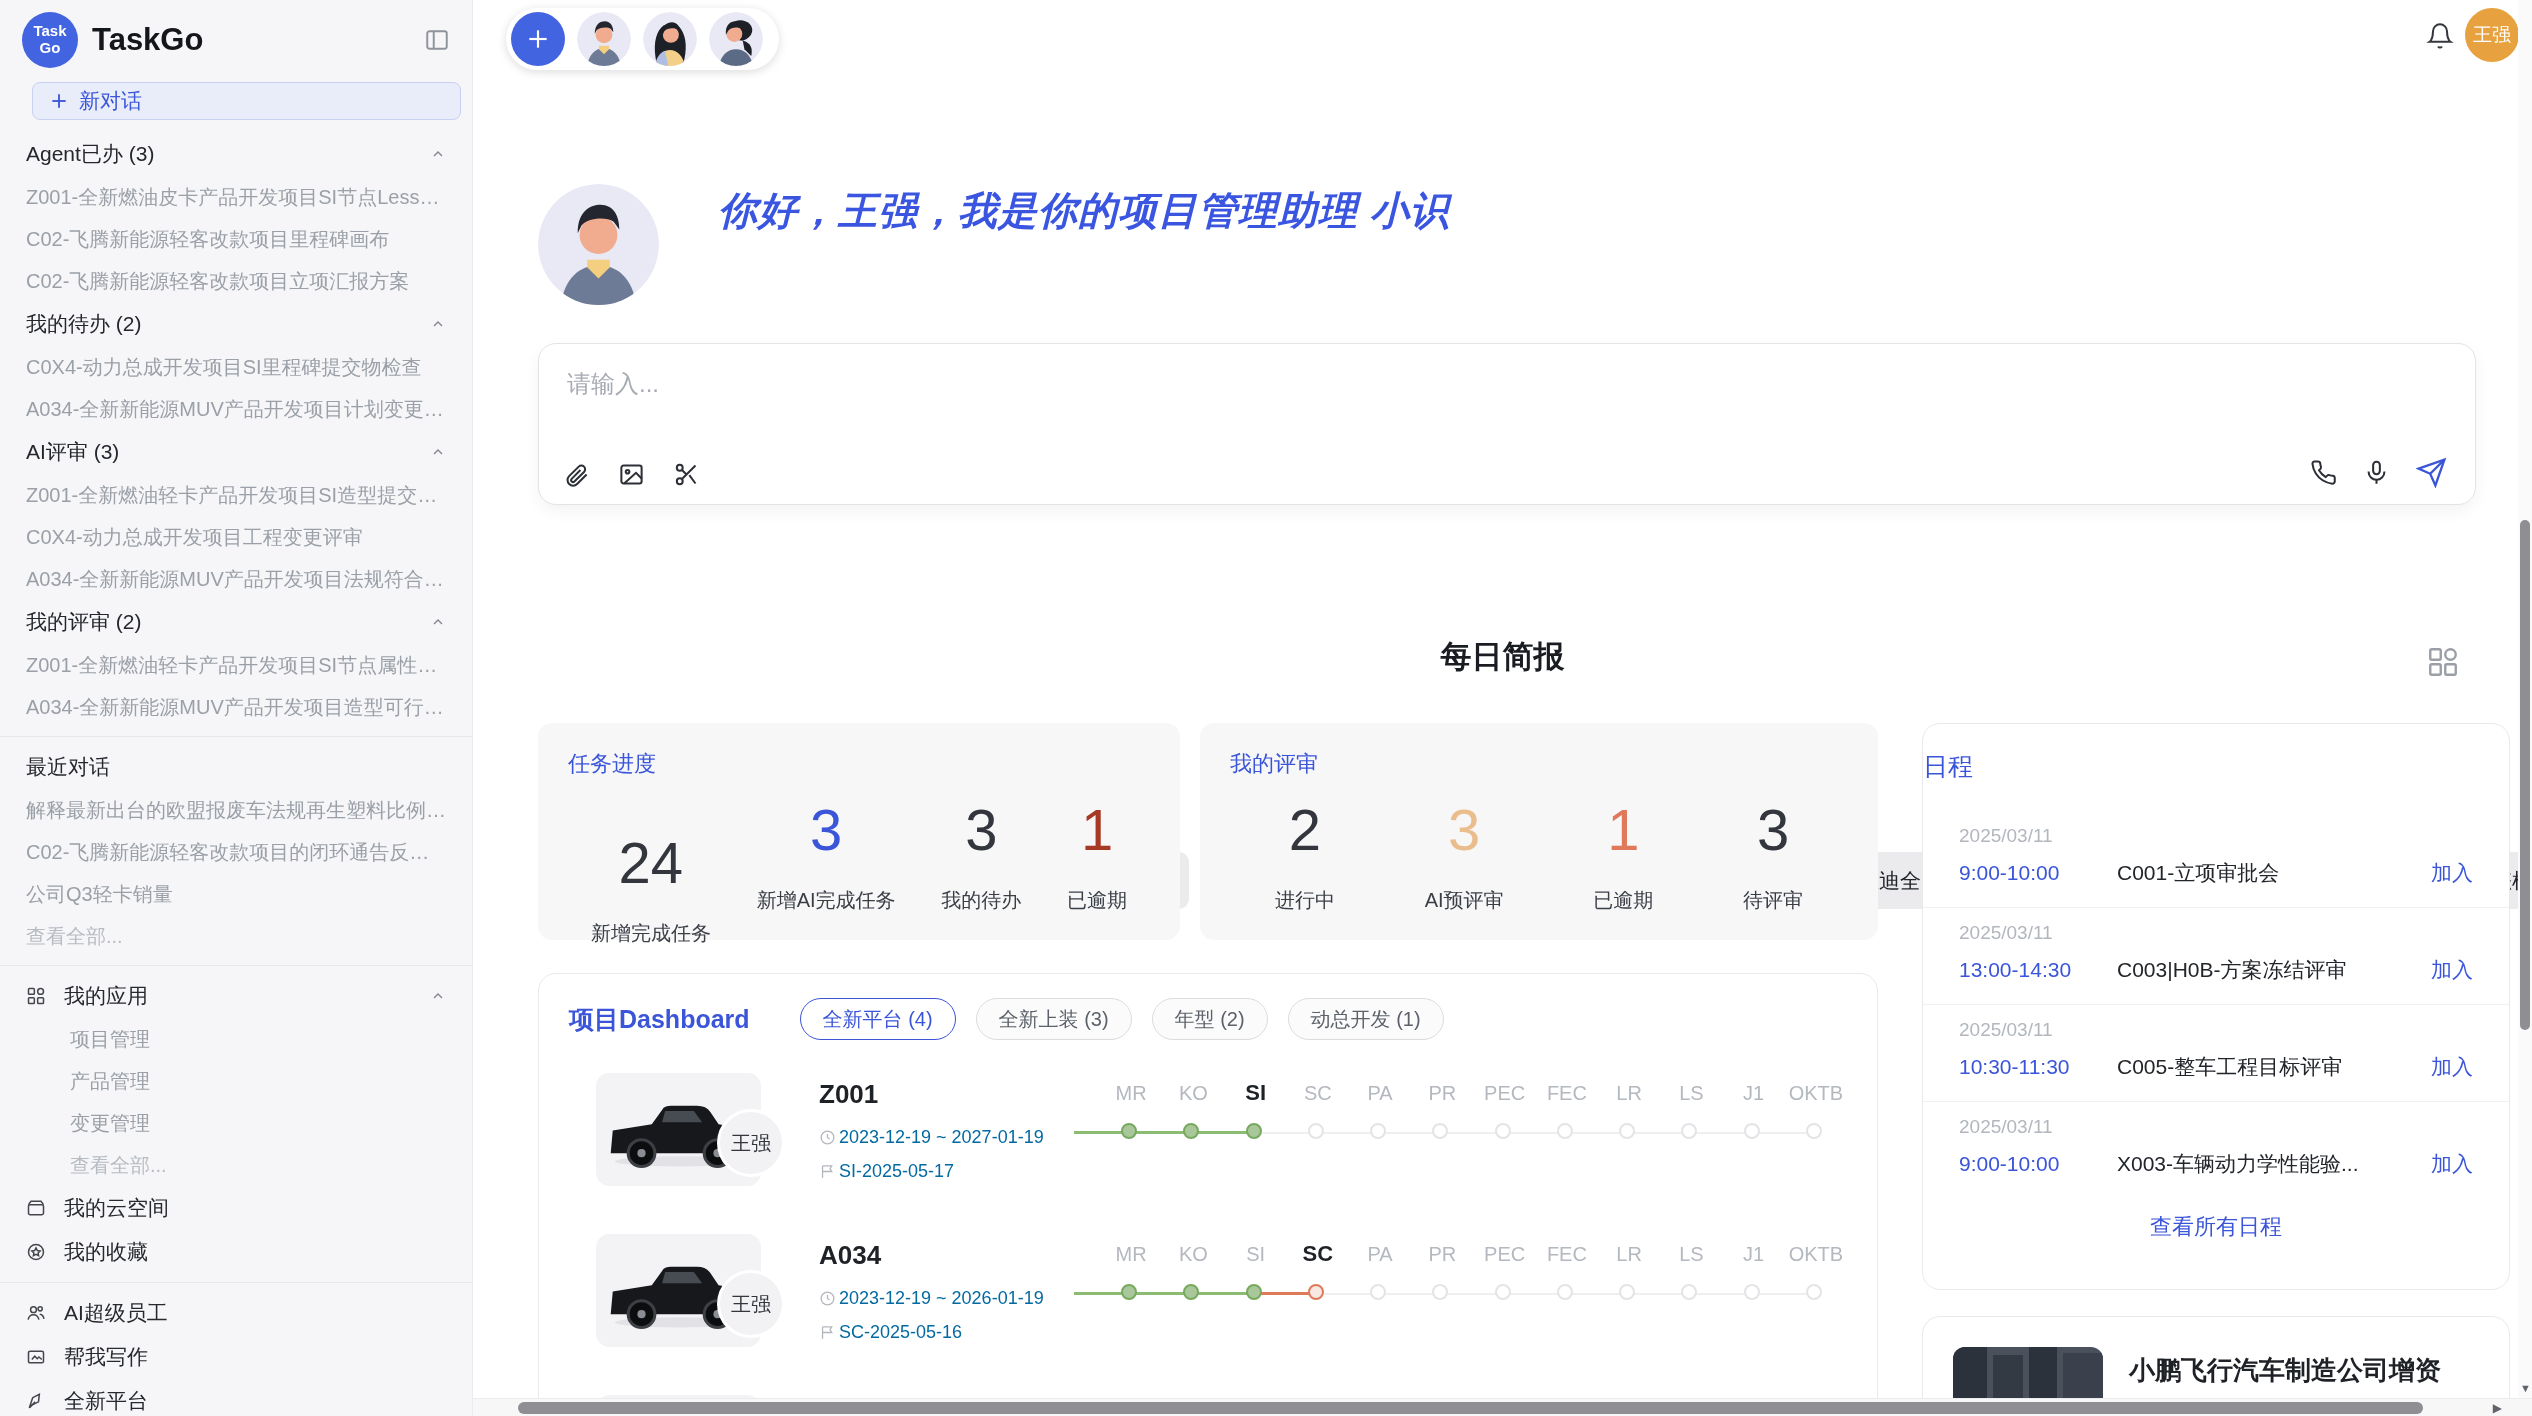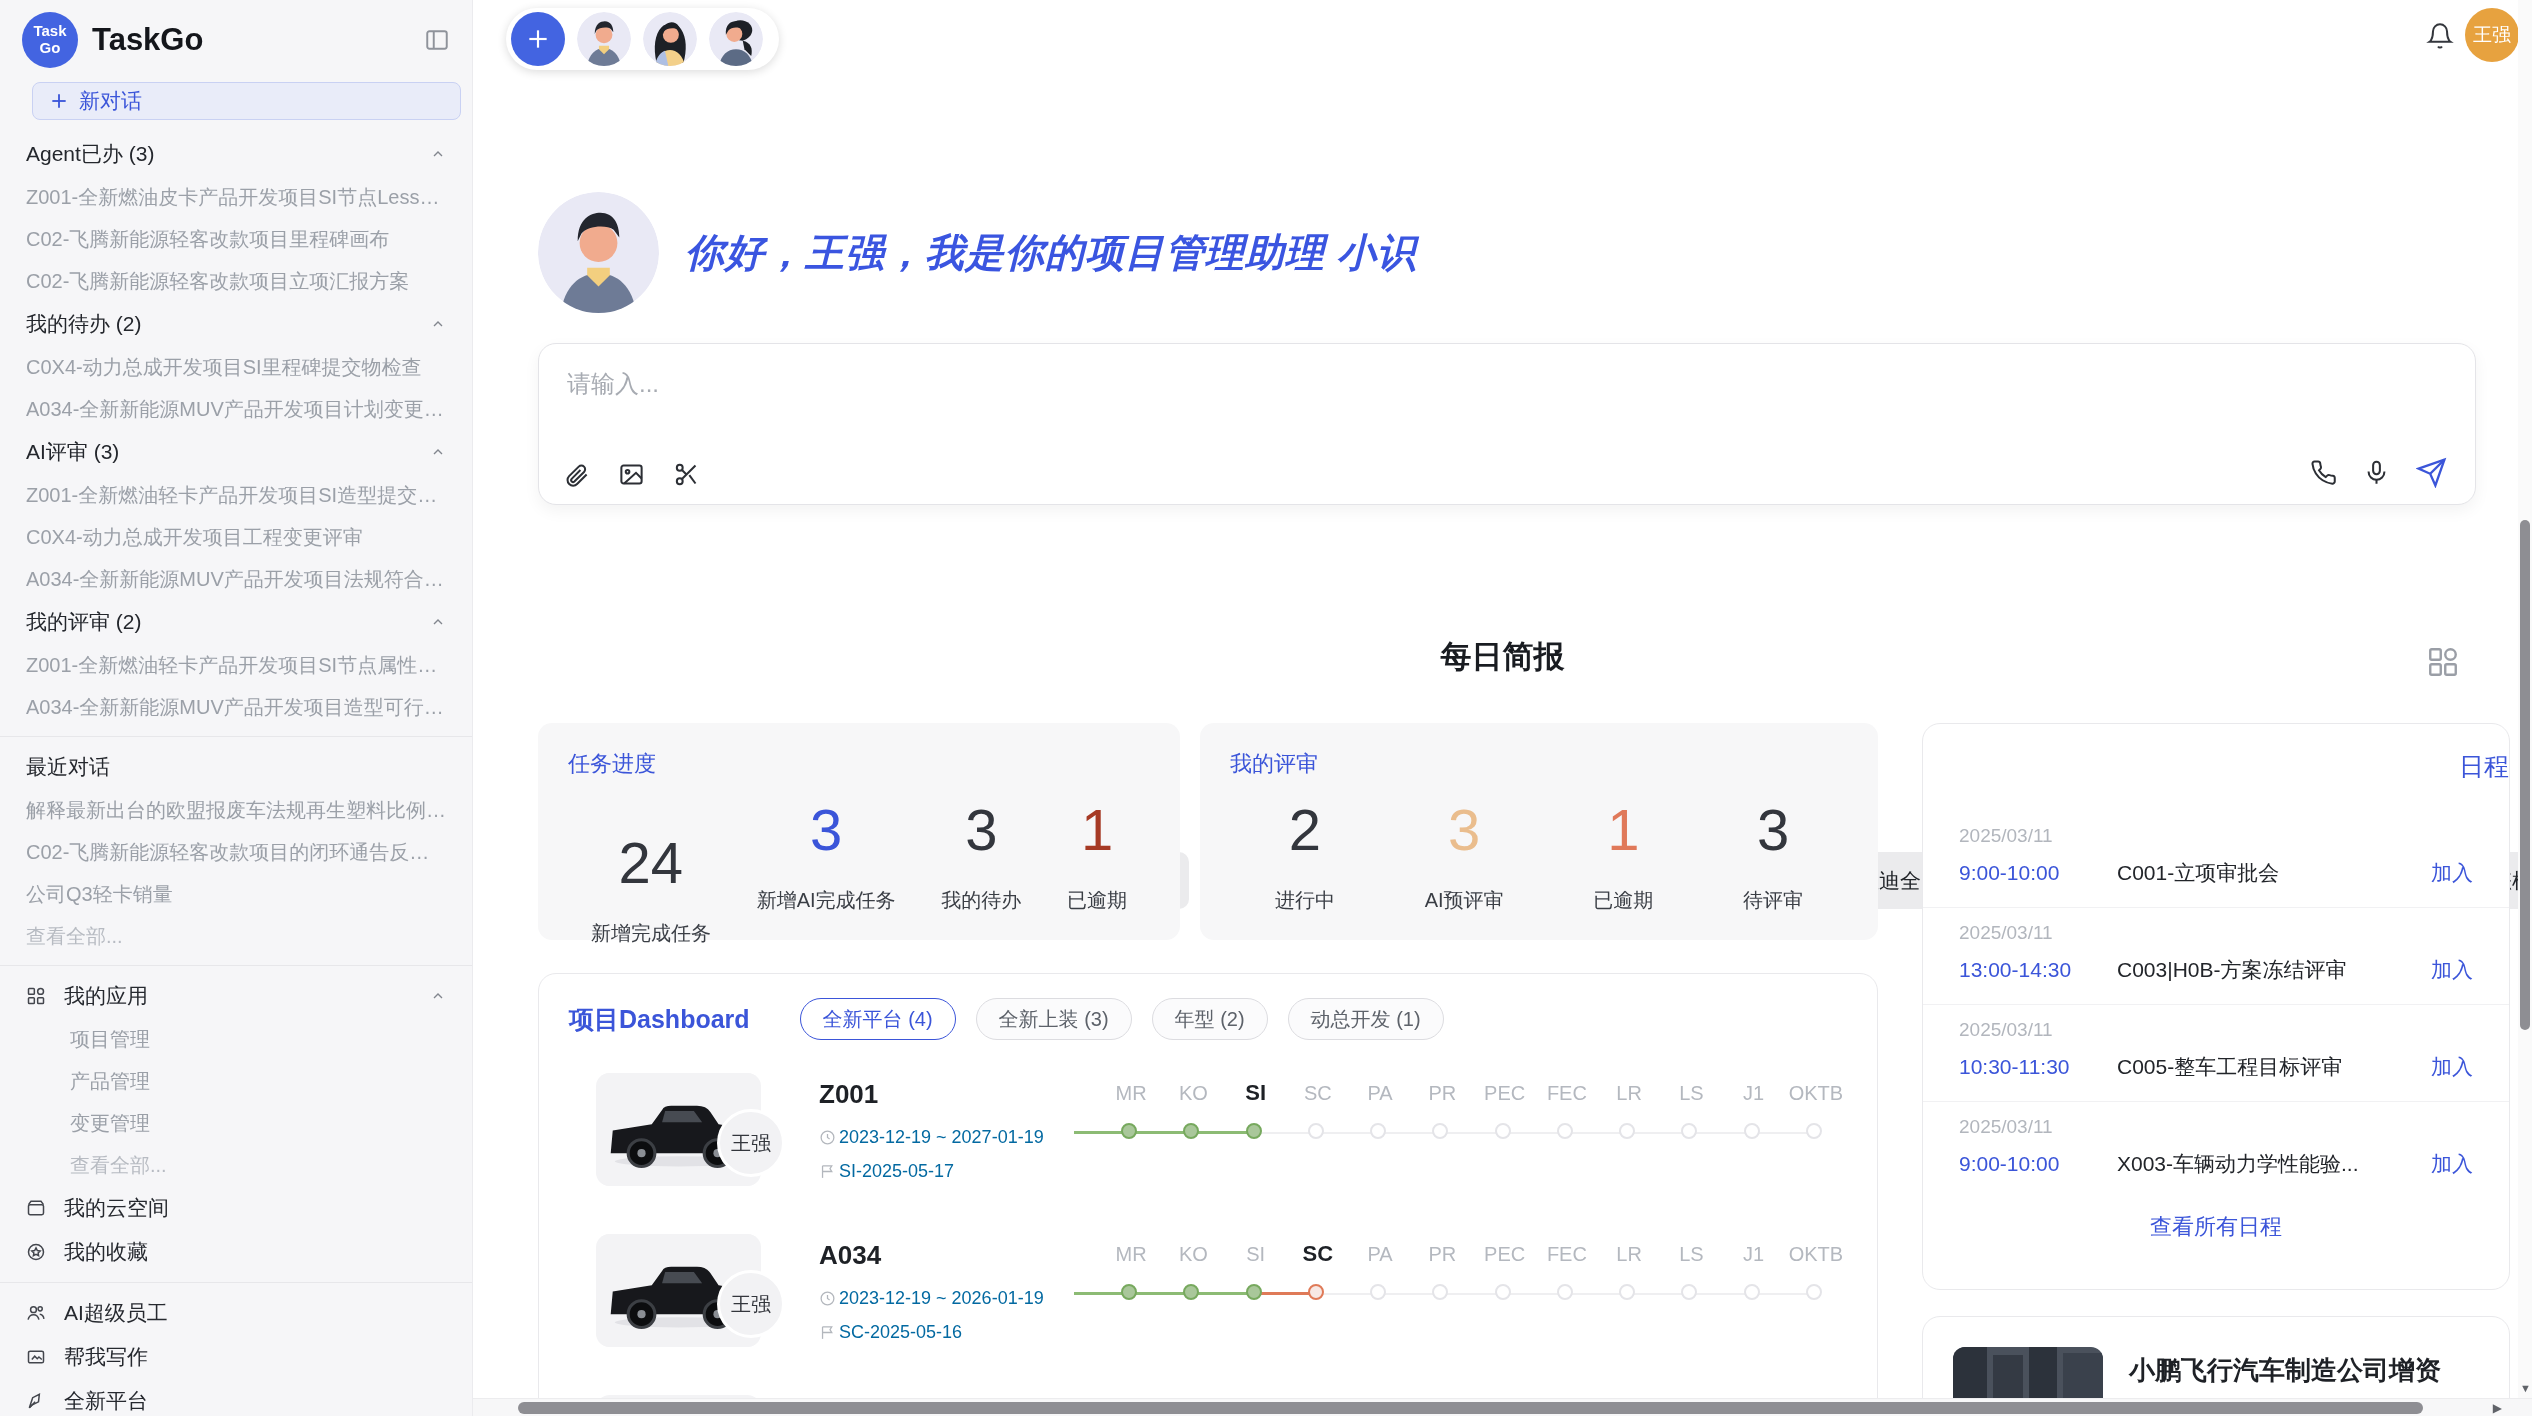--- a/index.html
+++ b/index.html
@@ -37,21 +37,21 @@
 
   .topbar-pill{position:absolute;left:33px;top:8px;height:62px;border-radius:31px;background:#fff;
     box-shadow:0 2px 10px rgba(0,0,0,.14);display:flex;align-items:center;gap:12px;padding:0 16px 0 5px;}
   .plus-btn{width:54px;height:54px;border-radius:50%;background:#4364e1;color:#fff;border:none;
     display:flex;align-items:center;justify-content:center;cursor:pointer;flex:none}
   .tb-avatar{width:54px;height:54px;border-radius:50%;overflow:hidden;cursor:pointer;flex:none}
   .bell{position:absolute;left:1953px;top:22px;color:#33363c;cursor:pointer}
   .user-chip{position:absolute;left:1992px;top:8px;width:54px;height:54px;border-radius:50%;
     background:#e7a23f;color:#fff;font-size:19px;display:flex;align-items:center;justify-content:center;cursor:pointer}
 
-  .greeting{position:absolute;left:65px;top:192px;display:flex;align-items:center;gap:26px;}
+  .greeting{position:absolute;left:65px;top:184px;display:flex;align-items:flex-start;gap:59px;}
   .greet-avatar{width:121px;height:121px;border-radius:50%;overflow:hidden;flex:none}
   .greet-text{font-size:39px;font-weight:700;font-style:italic;color:#3a55e0;letter-spacing:1px;}
 
   .composer{position:absolute;left:65px;top:343px;width:1938px;height:162px;background:#fff;
     border:1px solid #e4e4e8;border-radius:18px;box-shadow:0 6px 16px rgba(0,0,0,.05);}
   .composer textarea{position:absolute;inset:0;border:none;outline:none;resize:none;background:transparent;
     padding:24px 28px;font-size:24px;font-family:inherit;color:#33363c;}
   .composer textarea::placeholder{color:#a7abb2}
   .comp-icons-l{position:absolute;left:24px;bottom:16px;display:flex;gap:28px;color:#2c2f35;}
   .comp-icons-r{position:absolute;right:28px;bottom:16px;display:flex;gap:26px;align-items:center;color:#2c2f35;}
@@ -70,21 +70,21 @@
   #stat-card-0{left:65px;width:642px;}
   #stat-card-1{left:727px;width:678px;}
   .stat-title{font-size:22px;color:#3b55d9;}
   .stat-row{display:flex;justify-content:space-around;margin-top:22px;}
   .stat-col{text-align:center;}
   .stat-val{font-size:58px;font-weight:500;line-height:1;}
   .stat-label{margin-top:28px;font-size:20px;color:#3a3e45;}
 
   .sched-card{position:absolute;left:1449px;top:723px;width:588px;height:567px;background:#fff;
     border:1px solid #e9e9ec;border-radius:18px;overflow:hidden;}
-  .sched-title{text-align:right;margin-top:26px;font-size:25px;color:#3b55d9;}
+  .sched-title{text-align:left;margin-top:26px;font-size:25px;color:#3b55d9;}
   .sched-list{margin-top:28px;}
   .s-event{padding:14px 36px 20px;}
   .s-event + .s-event{border-top:1px solid #f1f1f3;}
   .s-date{font-size:19px;color:#b2b6bd;margin-bottom:12px;}
   .s-line{display:flex;align-items:center;}
   .s-time{font-size:21px;color:#3b55d9;font-weight:500;width:158px;flex:none}
   .s-name{font-size:21px;color:#22252a;flex:1;white-space:nowrap;overflow:hidden;text-overflow:ellipsis}
   .s-join{font-size:21px;color:#3b55d9;cursor:pointer;flex:none}
   .sched-more{text-align:center;margin-top:14px;font-size:22px;color:#3b55d9;cursor:pointer}
 

